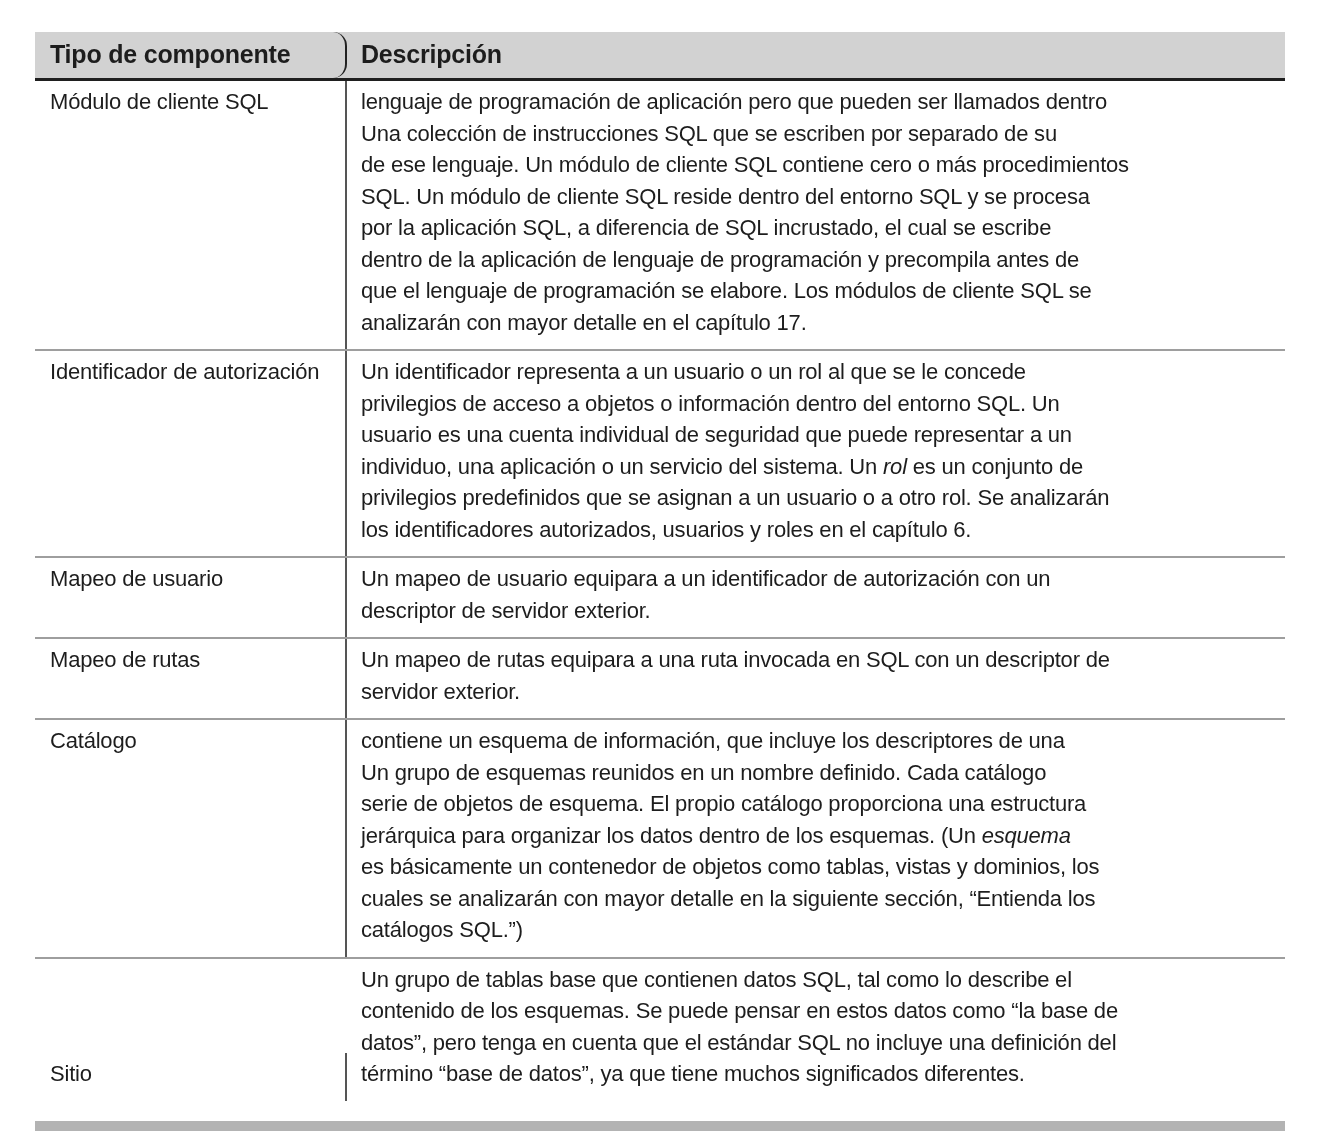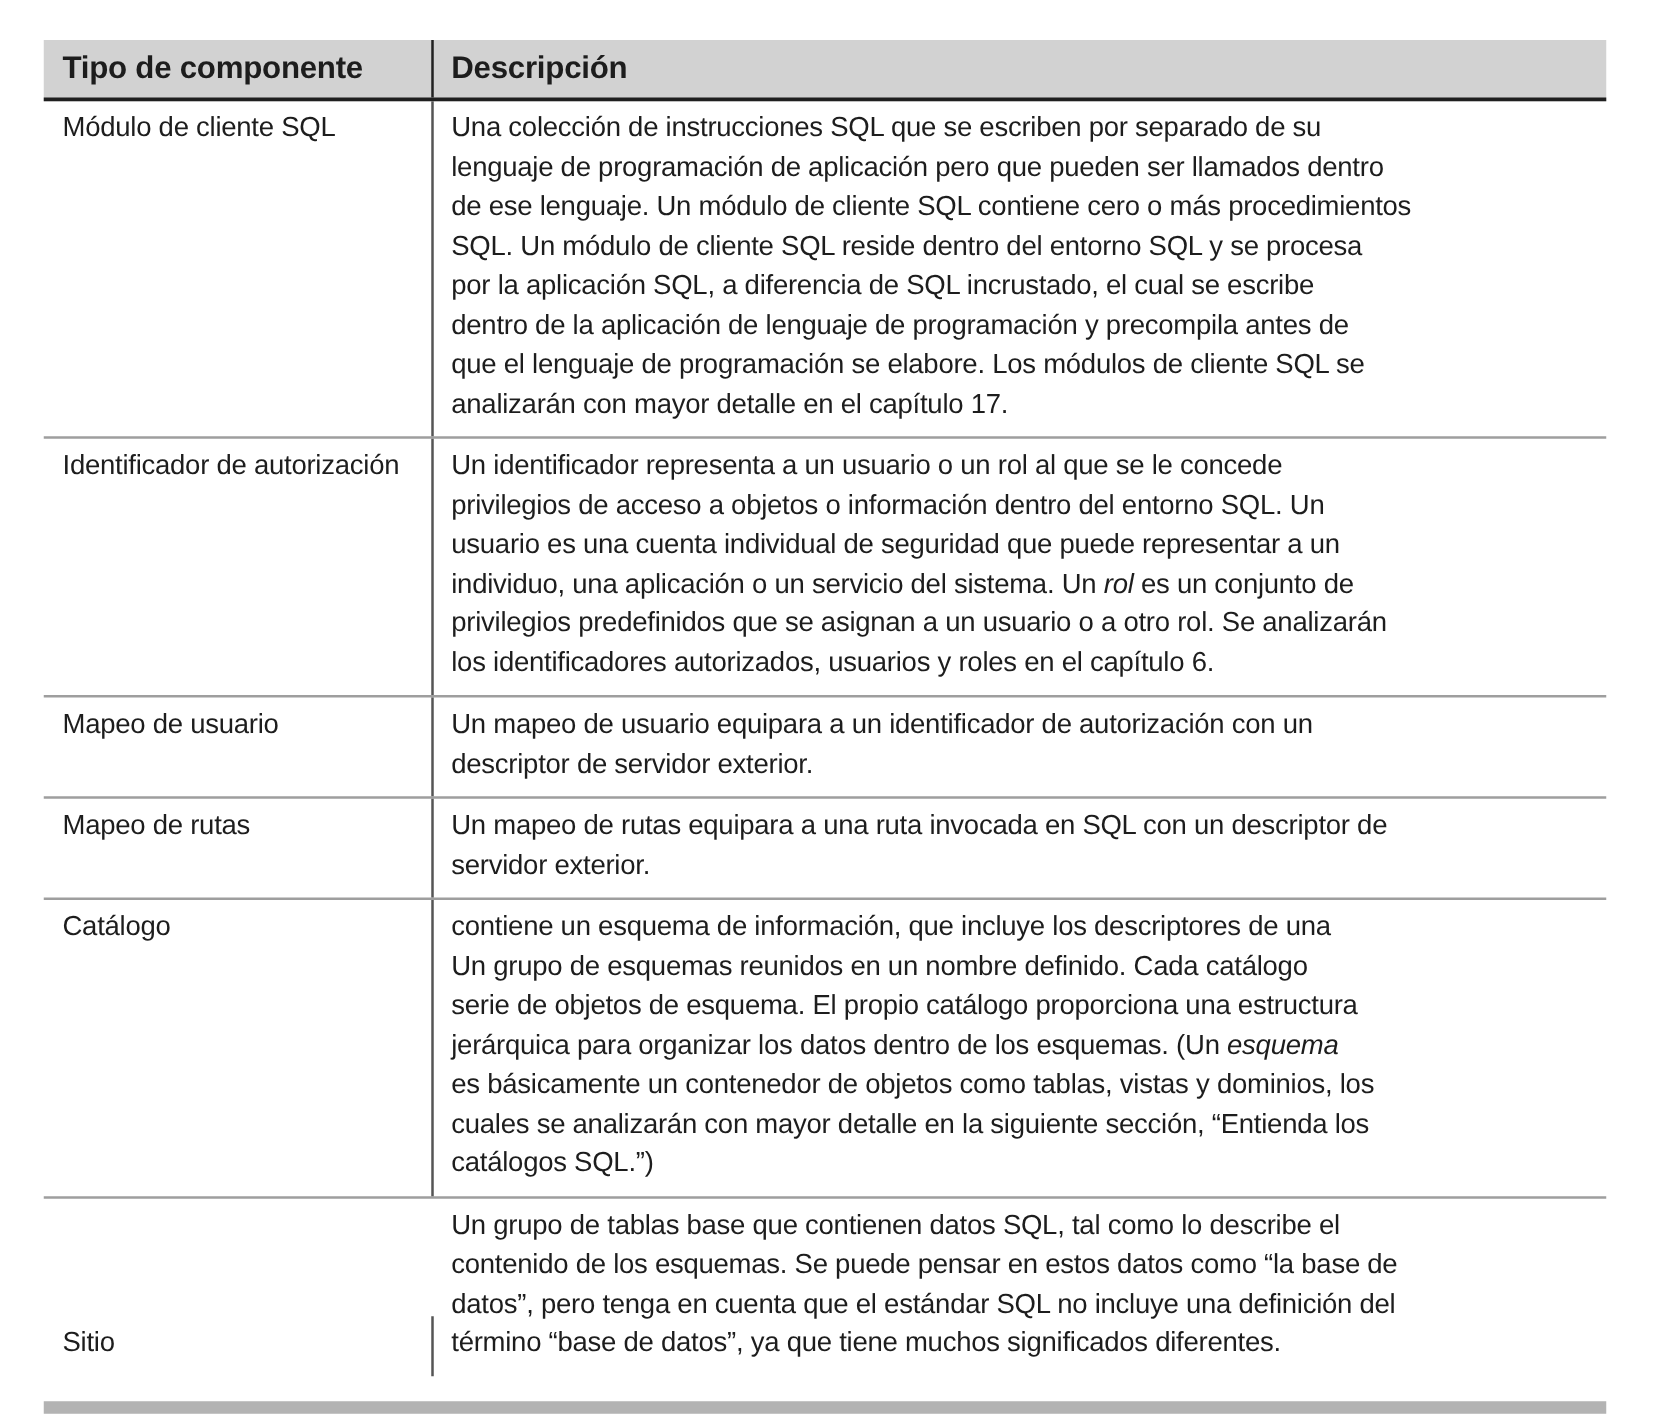--- a/index.html
+++ b/index.html
@@ -27,21 +27,21 @@
     display:flex;
     background:var(--header-bg);
     border-bottom:3px solid var(--rule-dark);
   }
   .col-type{
     width:295px;flex-shrink:0;
     border-right:2px solid var(--divider);
     padding-left:15px;
     box-sizing:content-box;
   }
-  .header .col-type{border-right-color:var(--divider-header);}
+  .header .col-type{border-right-color:var(--divider-header);border-radius:14px;}
   .col-desc{
     flex:1;min-width:0;
     padding-left:14px;
   }
   .hcell{
     font-weight:700;font-size:25px;
     padding-top:8px;padding-bottom:9px;
     letter-spacing:-0.2px;
   }
   .row{
@@ -67,22 +67,22 @@
 
 <div class="table">
   <div class="header">
     <div class="hcell col-type">Tipo de componente</div>
     <div class="hcell col-desc">Descripción</div>
   </div>
   <div id="tbody">
       <div class="row">
         <div class="col-type">Módulo de cliente SQL</div>
         <div class="col-desc">
+          <div class="line">lenguaje de programación de aplicación pero que pueden ser llamados dentro</div>
           <div class="line">Una colección de instrucciones SQL que se escriben por separado de su</div>
-          <div class="line">lenguaje de programación de aplicación pero que pueden ser llamados dentro</div>
           <div class="line">de ese lenguaje. Un módulo de cliente SQL contiene cero o más procedimientos</div>
           <div class="line">SQL. Un módulo de cliente SQL reside dentro del entorno SQL y se procesa</div>
           <div class="line">por la aplicación SQL, a diferencia de SQL incrustado, el cual se escribe</div>
           <div class="line">dentro de la aplicación de lenguaje de programación y precompila antes de</div>
           <div class="line">que el lenguaje de programación se elabore. Los módulos de cliente SQL se</div>
           <div class="line">analizarán con mayor detalle en el capítulo 17.</div>
         </div>
       </div>
       <div class="row">
         <div class="col-type">Identificador de autorización</div>

